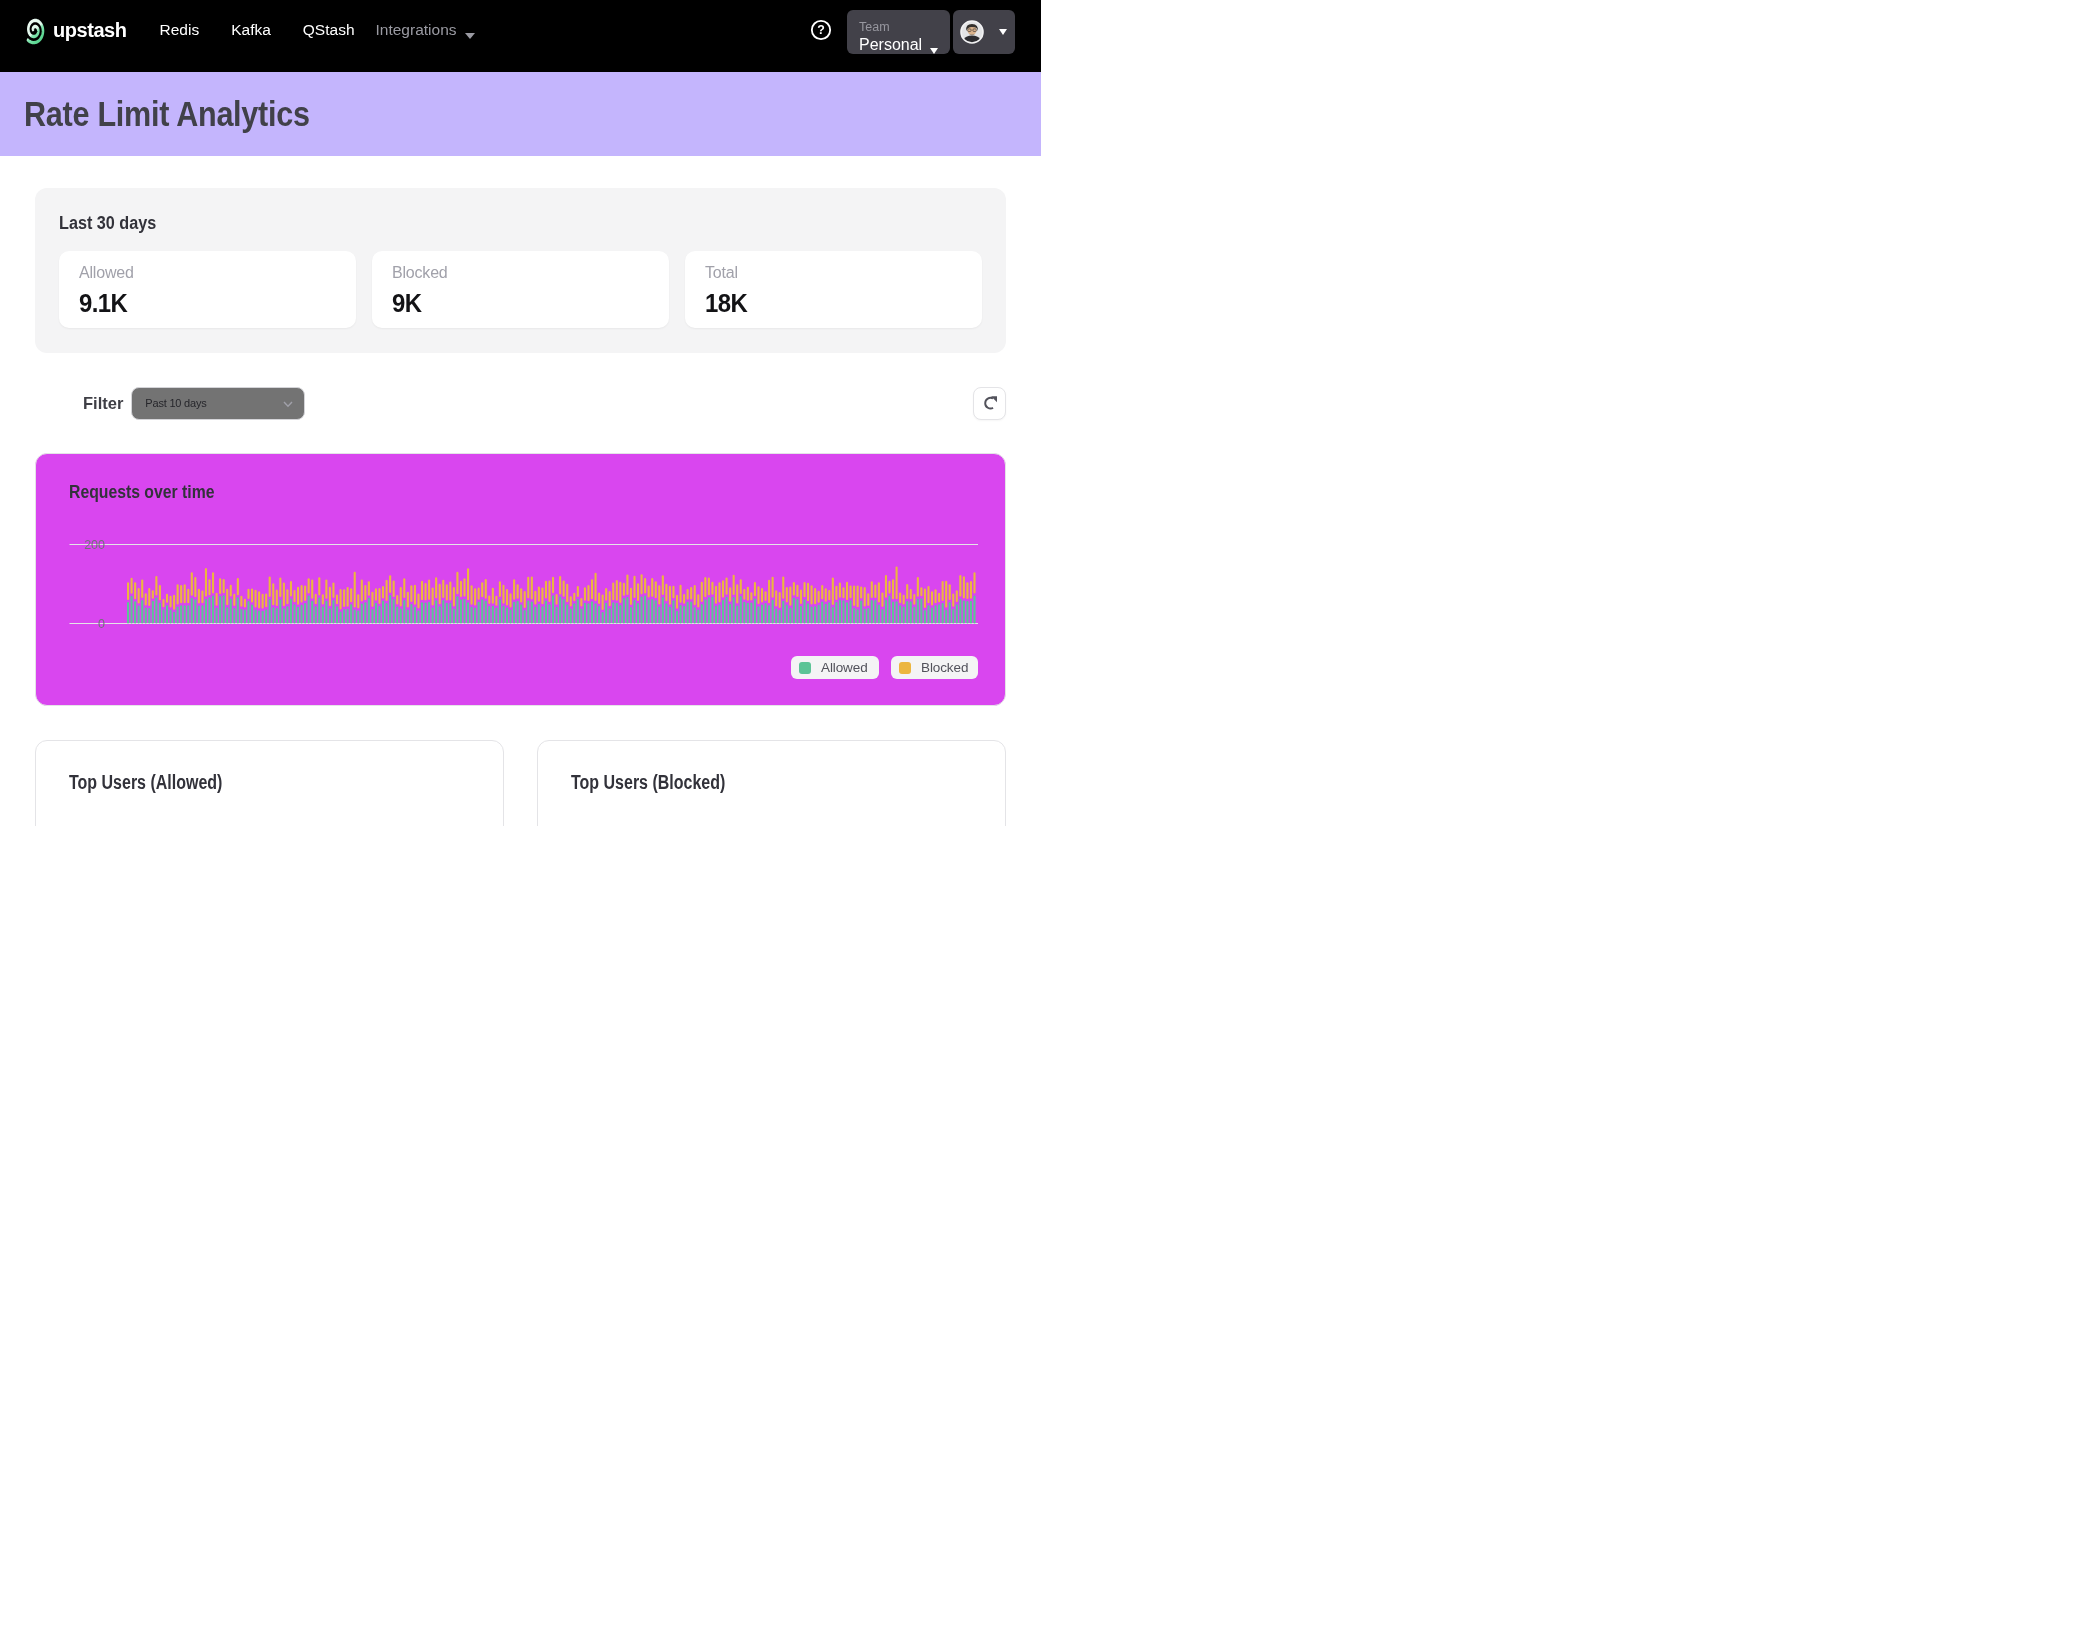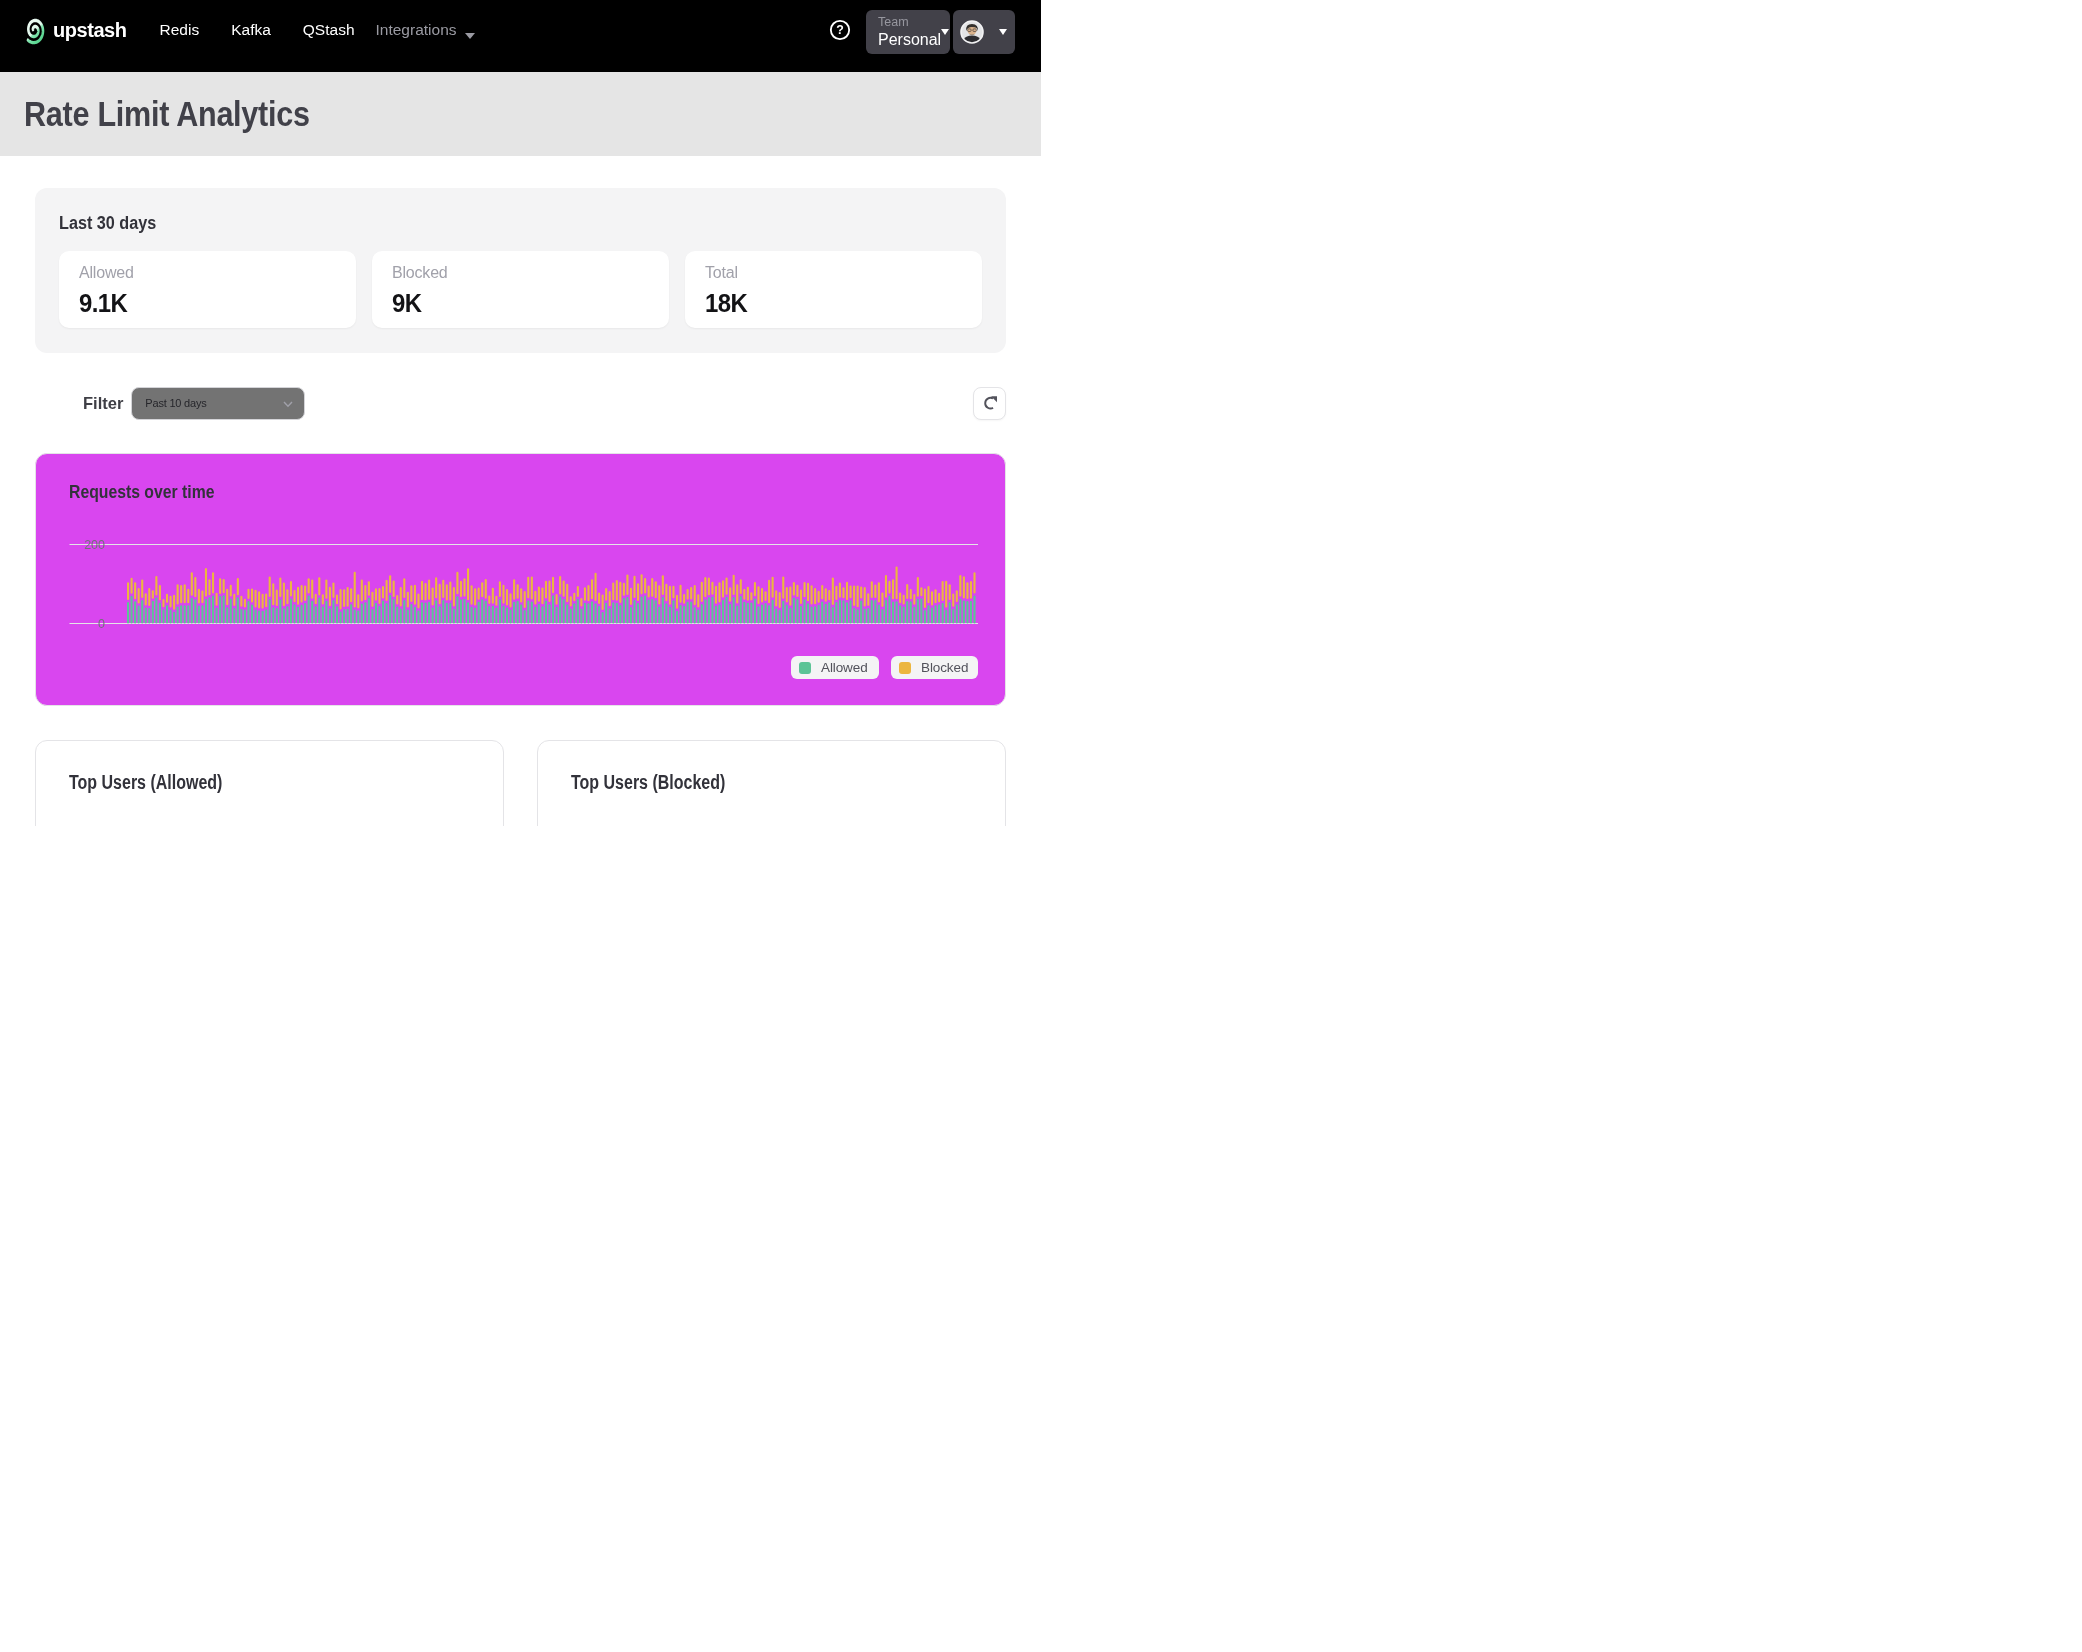--- a/index.html
+++ b/index.html
@@ -9,28 +9,28 @@
 .logo{display:flex;align-items:center;}
 .logo svg{width:23px;height:30px;display:block;}
 .logo .word{color:#fff;font-size:20px;font-weight:700;margin-left:7px;letter-spacing:-0.45px;}
 .navlinks{display:flex;align-items:center;margin-left:33px;}
 .navlinks a{color:#fff;font-size:15.5px;text-decoration:none;margin-right:32px;}
 .navlinks a.last{margin-right:0;}
 .navlinks a.int{color:#9a9aa2;display:flex;align-items:flex-end;margin-left:-11px;}
 .caret{display:inline-block;width:0;height:0;border-left:5px solid transparent;border-right:5px solid transparent;border-top:6px solid #9a9aa2;margin-left:8px;}
 .rightnav{margin-left:auto;display:flex;align-items:center;}
 .help{width:22px;height:22px;margin-right:15px;}
-.teambox{background:#424149;border-radius:6px;height:44px;width:84px;display:flex;align-items:center;padding:0 12px;margin-right:3px;position:relative;top:1.5px;}
+.teambox{background:#424149;border-radius:6px;height:44px;width:103px;display:flex;align-items:flex-end;padding:0 12px;margin-right:3px;position:relative;top:1.5px;}
 .teamtxt .t1{color:#97979f;font-size:12.5px;line-height:15px;}
 .teamtxt .t2{color:#fff;font-size:16px;line-height:19px;}
 .teambox .caretw{margin-left:auto;width:0;height:0;border-left:4.5px solid transparent;border-right:4.5px solid transparent;border-top:6px solid #fff;}
 .avbox{background:#424149;border-radius:6px;height:44px;width:62px;display:flex;align-items:center;padding:0 8px 0 7px;position:relative;top:1.5px;}
 .avbox svg{width:24px;height:24px;display:block;}
 .avbox .caretw{margin-left:auto;width:0;height:0;border-left:4.5px solid transparent;border-right:4.5px solid transparent;border-top:6px solid #fff;}
-.titleband{height:84px;background:#e5e5e5;display:flex;align-items:center;padding:0 24px;}
+.titleband{height:84px;background:#c4b5fd;display:flex;align-items:center;padding:0 24px;}
 h1{font-size:35px;font-weight:700;color:#414149;letter-spacing:-0.3px;transform:scaleX(.873);transform-origin:0 50%;}
 main{padding:0 35px;}
 .summary{margin-top:32px;background:#f4f4f5;border-radius:12px;padding:21px 24px 24px;height:165px;}
 .summary .slabel{font-size:18px;font-weight:700;color:#32323a;line-height:28px;transform:scaleX(.9);transform-origin:0 50%;}
 .cards{display:flex;gap:16px;margin-top:14px;}
 .scard{flex:1;background:#fff;border-radius:10px;box-shadow:0 1px 2px rgba(0,0,0,.05);padding:10px 20px;height:77px;}
 .scard .lab{font-size:16px;color:#a1a1aa;line-height:24px;letter-spacing:-0.2px;}
 .scard .num{font-size:26px;font-weight:700;color:#131316;line-height:36px;letter-spacing:-0.6px;transform:scaleX(.92);transform-origin:0 50%;}
 .filterrow{margin-top:33px;display:flex;align-items:center;height:34px;margin-left:48px;}
 .filterrow .flab{font-size:16.5px;font-weight:700;color:#3f3f46;margin-right:8px;}

